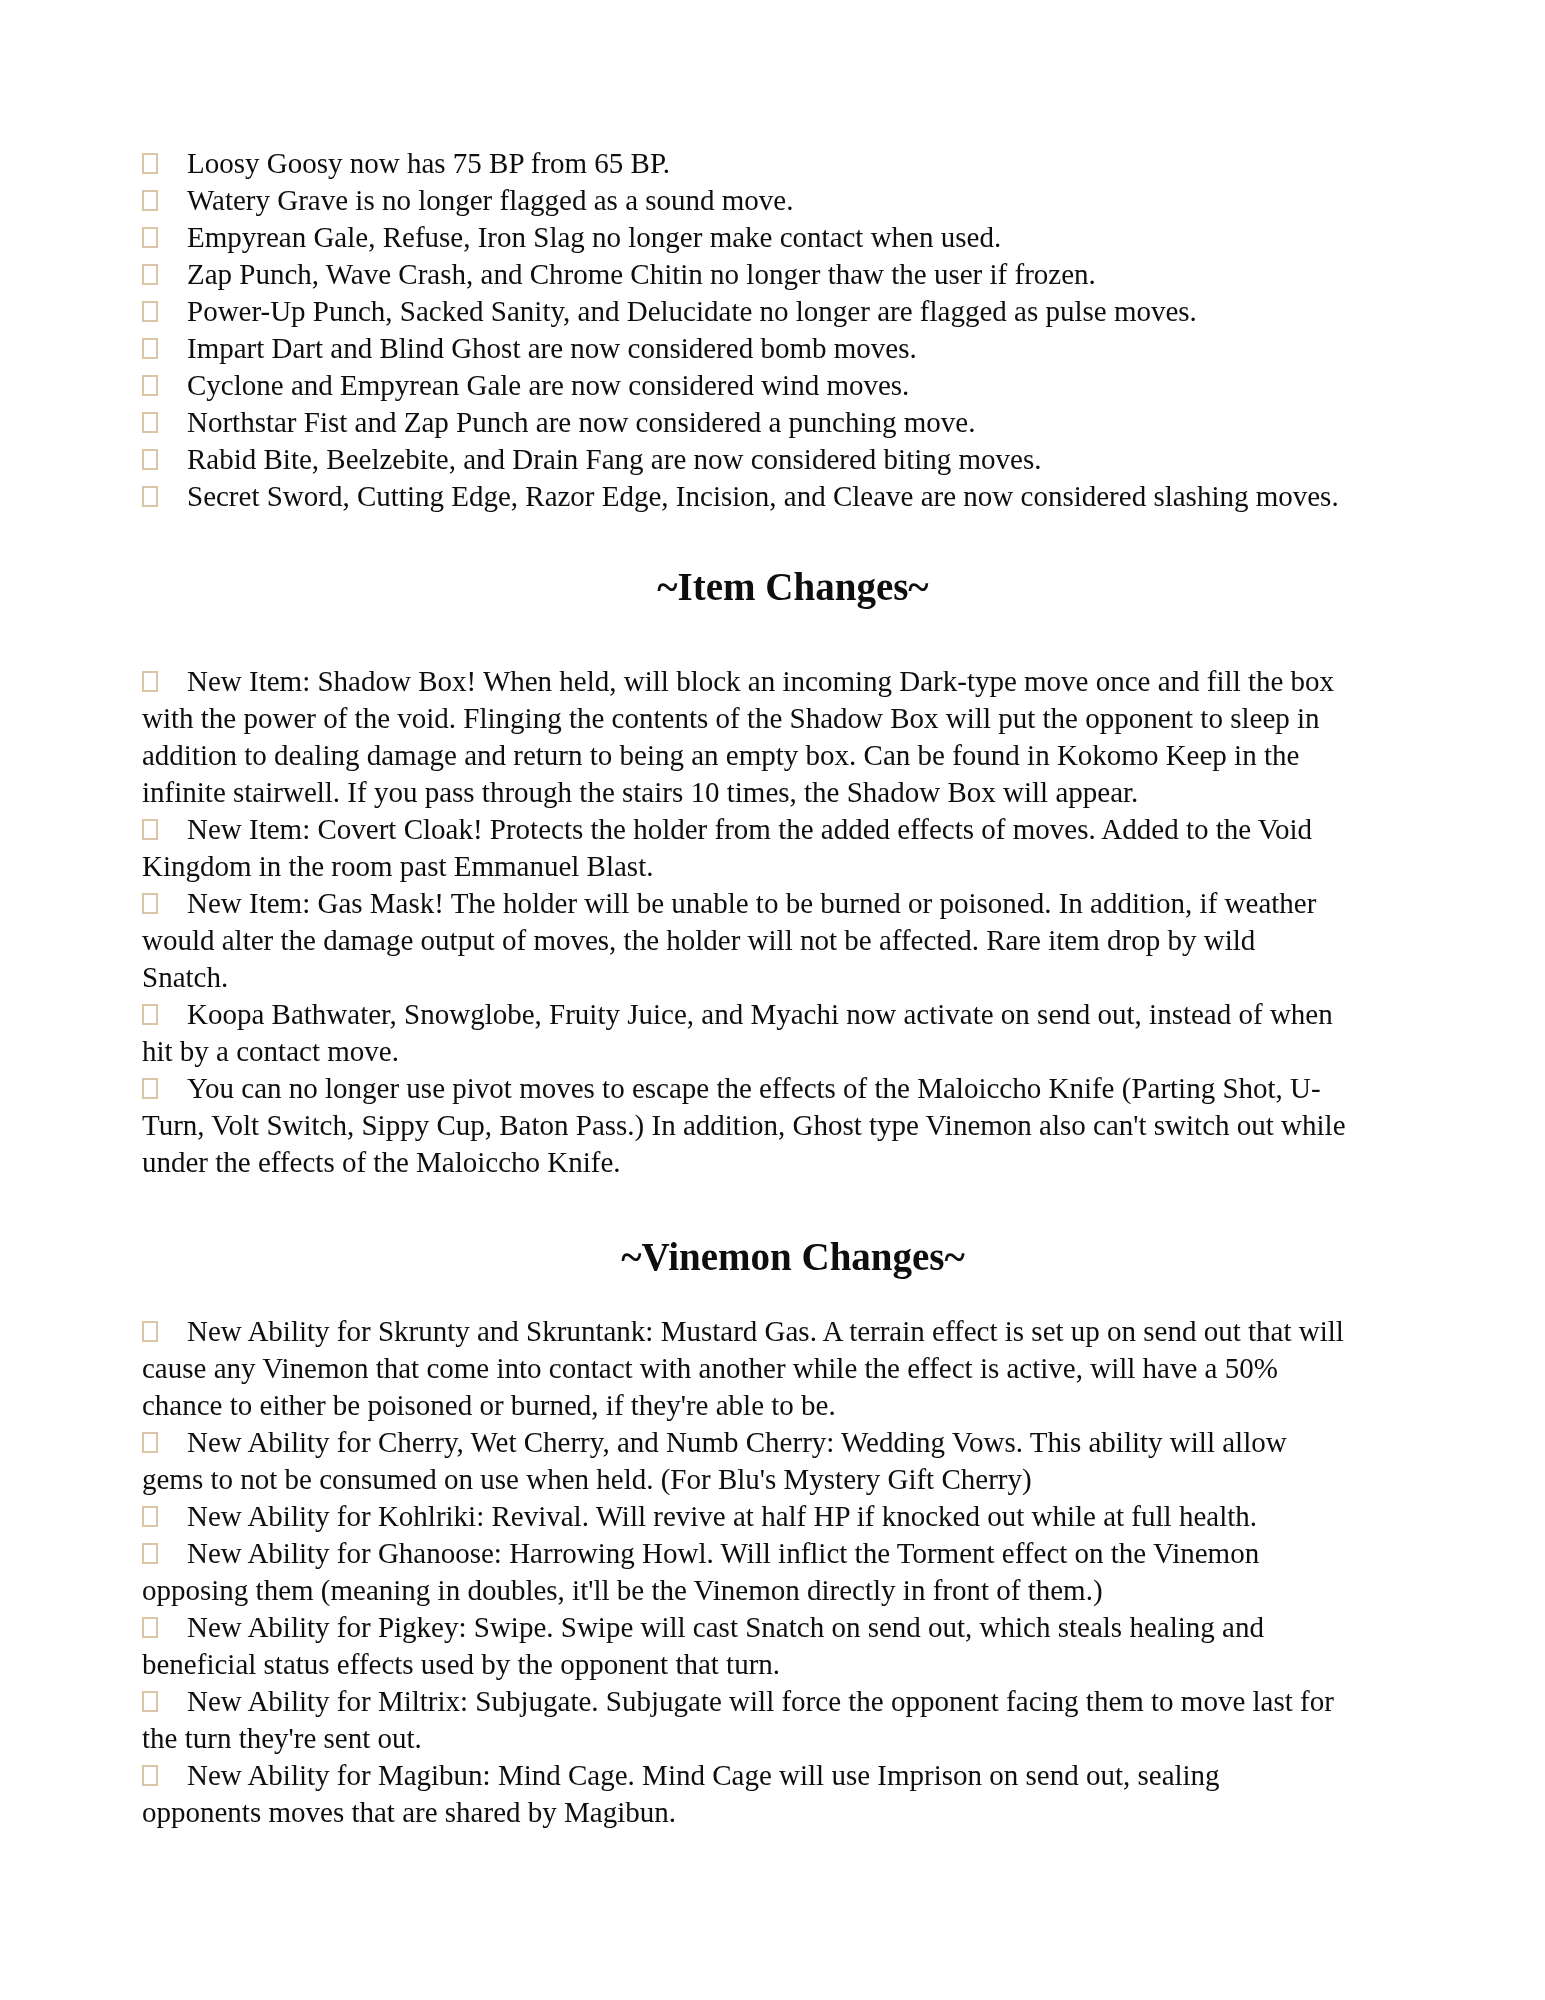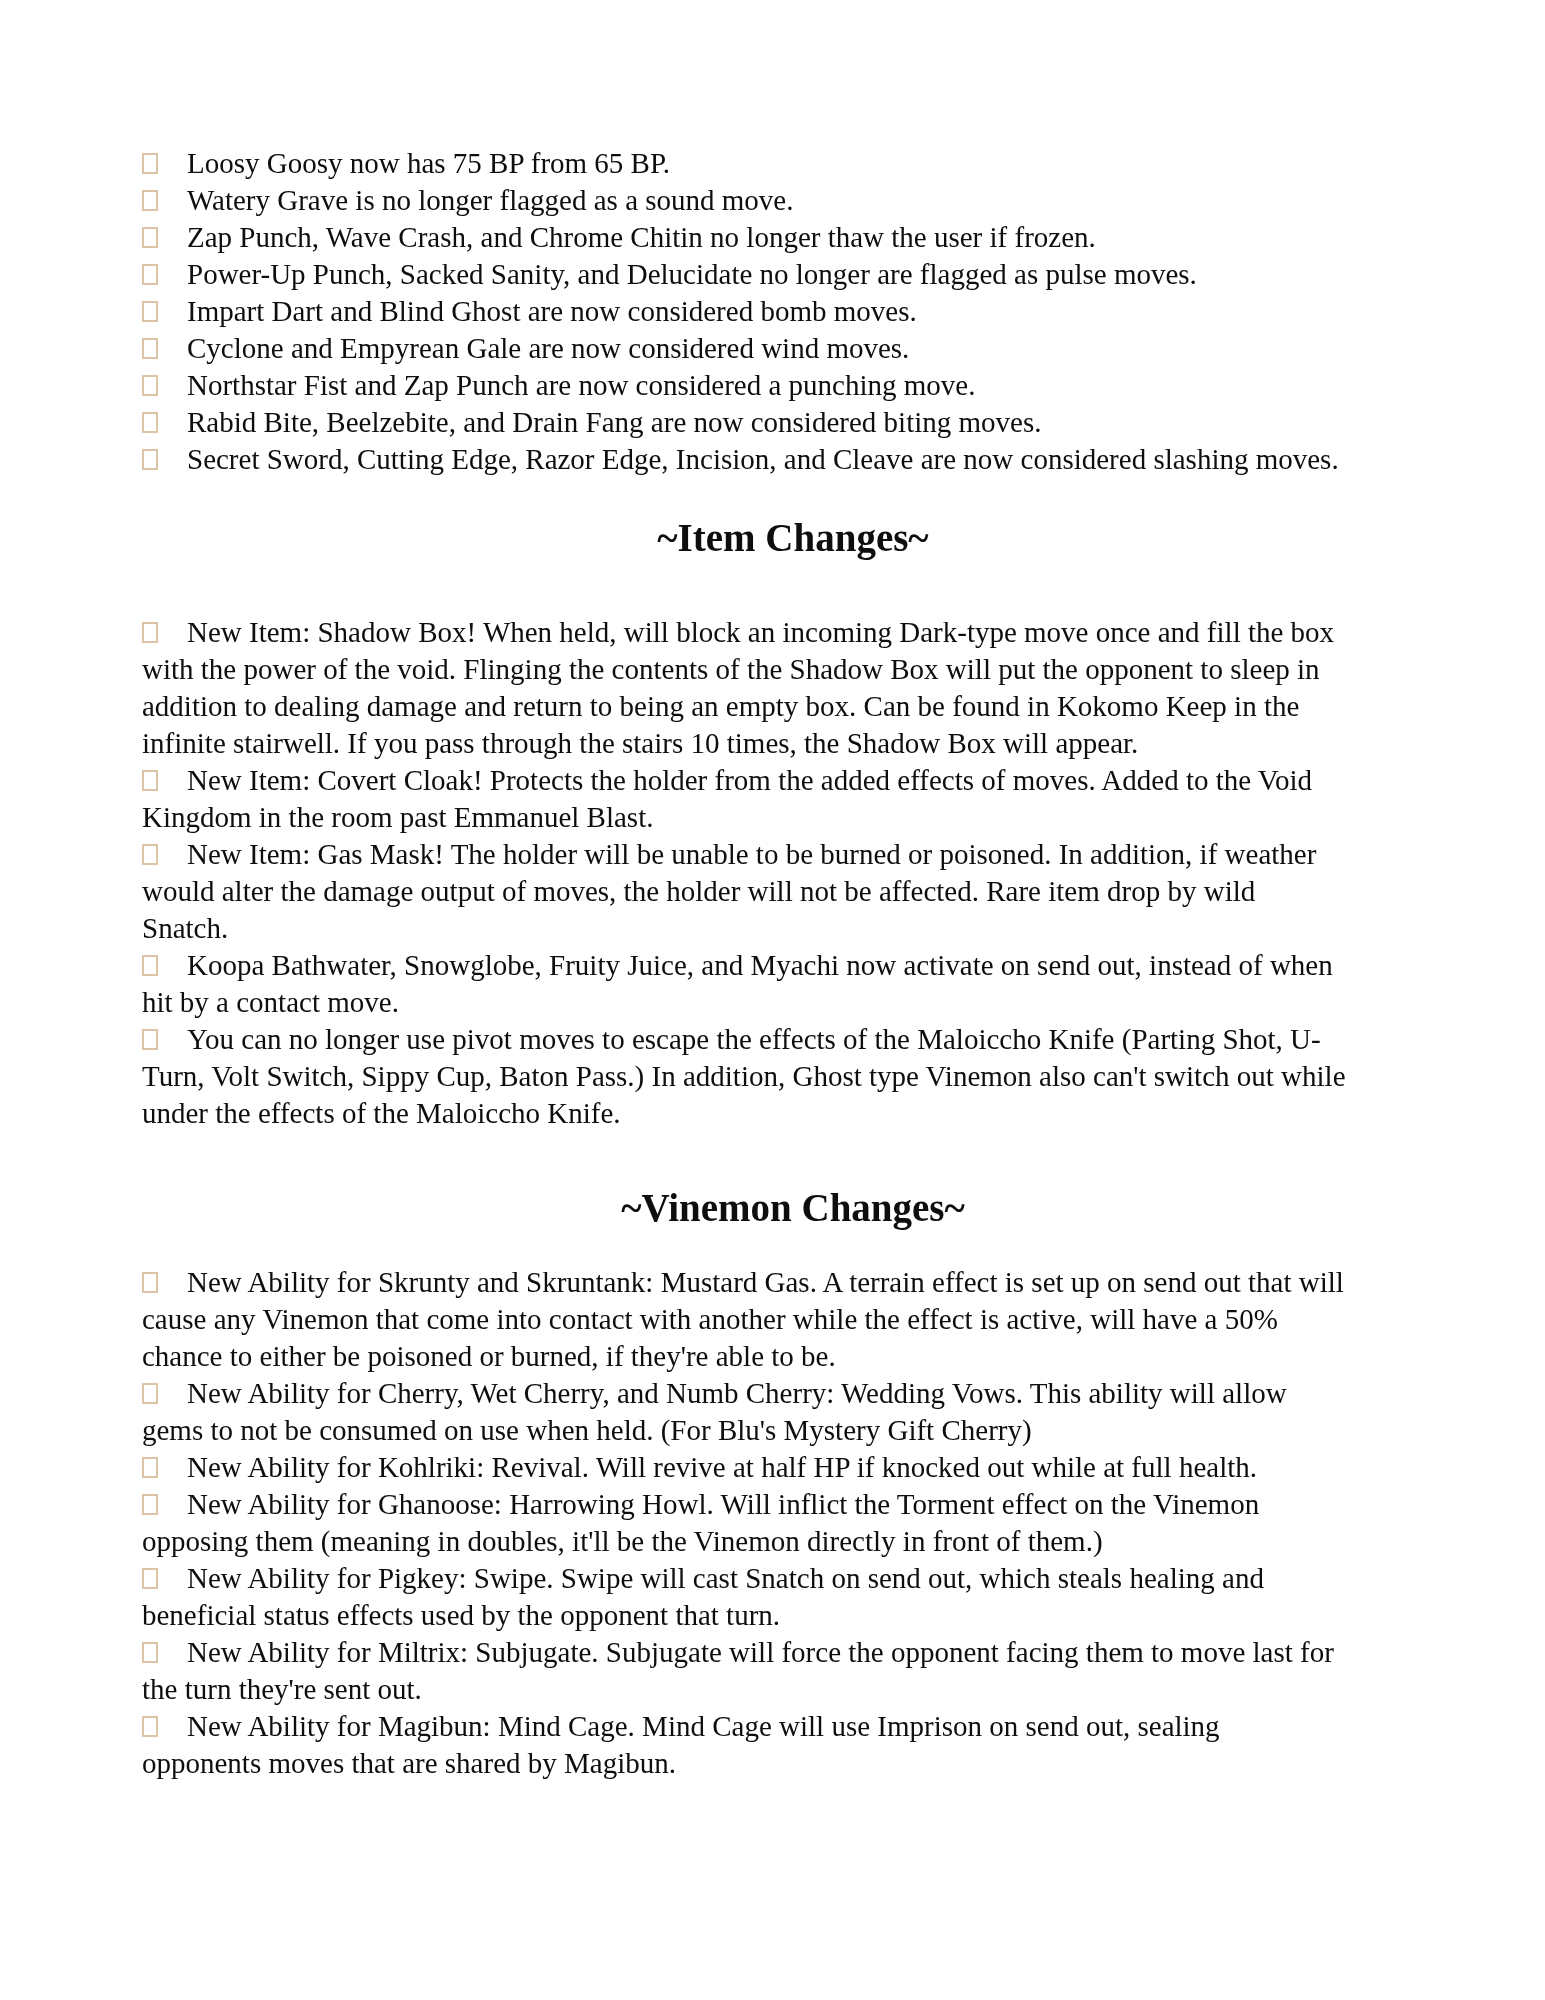--- a/index.html
+++ b/index.html
@@ -40,35 +40,36 @@
     margin-right: 29px;
     position: relative;
     top: 1px;
   }
   .heading {
     display: block;
     text-align: center;
     font-weight: bold;
     font-size: 39px;
     line-height: 48px;
-    margin: 36px 0 52px 0;
+    margin: 48px 0 52px 0;
   }
   #vinemon-heading {
     margin: 52px 0 32px 0;
   }
 </style>
 </head>
 <body>
 
 <div class="page">
   <div class="content">
 
     <div id="move-list">
         <div class="line"><span class="bullet"></span><span class="txt">Loosy Goosy now has 75 BP from 65 BP.</span></div>
         <div class="line"><span class="bullet"></span><span class="txt">Watery Grave is no longer flagged as a sound move.</span></div>
+        <div class="line"><span class="bullet"></span><span class="txt">Empyrean Gale, Refuse, Iron Slag no longer make contact when used.</span></div>
         <div class="line"><span class="bullet"></span><span class="txt">Zap Punch, Wave Crash, and Chrome Chitin no longer thaw the user if frozen.</span></div>
         <div class="line"><span class="bullet"></span><span class="txt">Power-Up Punch, Sacked Sanity, and Delucidate no longer are flagged as pulse moves.</span></div>
         <div class="line"><span class="bullet"></span><span class="txt">Impart Dart and Blind Ghost are now considered bomb moves.</span></div>
         <div class="line"><span class="bullet"></span><span class="txt">Cyclone and Empyrean Gale are now considered wind moves.</span></div>
         <div class="line"><span class="bullet"></span><span class="txt">Northstar Fist and Zap Punch are now considered a punching move.</span></div>
         <div class="line"><span class="bullet"></span><span class="txt">Rabid Bite, Beelzebite, and Drain Fang are now considered biting moves.</span></div>
         <div class="line"><span class="bullet"></span><span class="txt">Secret Sword, Cutting Edge, Razor Edge, Incision, and Cleave are now considered slashing moves.</span></div>
       </div>
 
     <div class="heading" id="item-heading">~Item Changes~</div>

